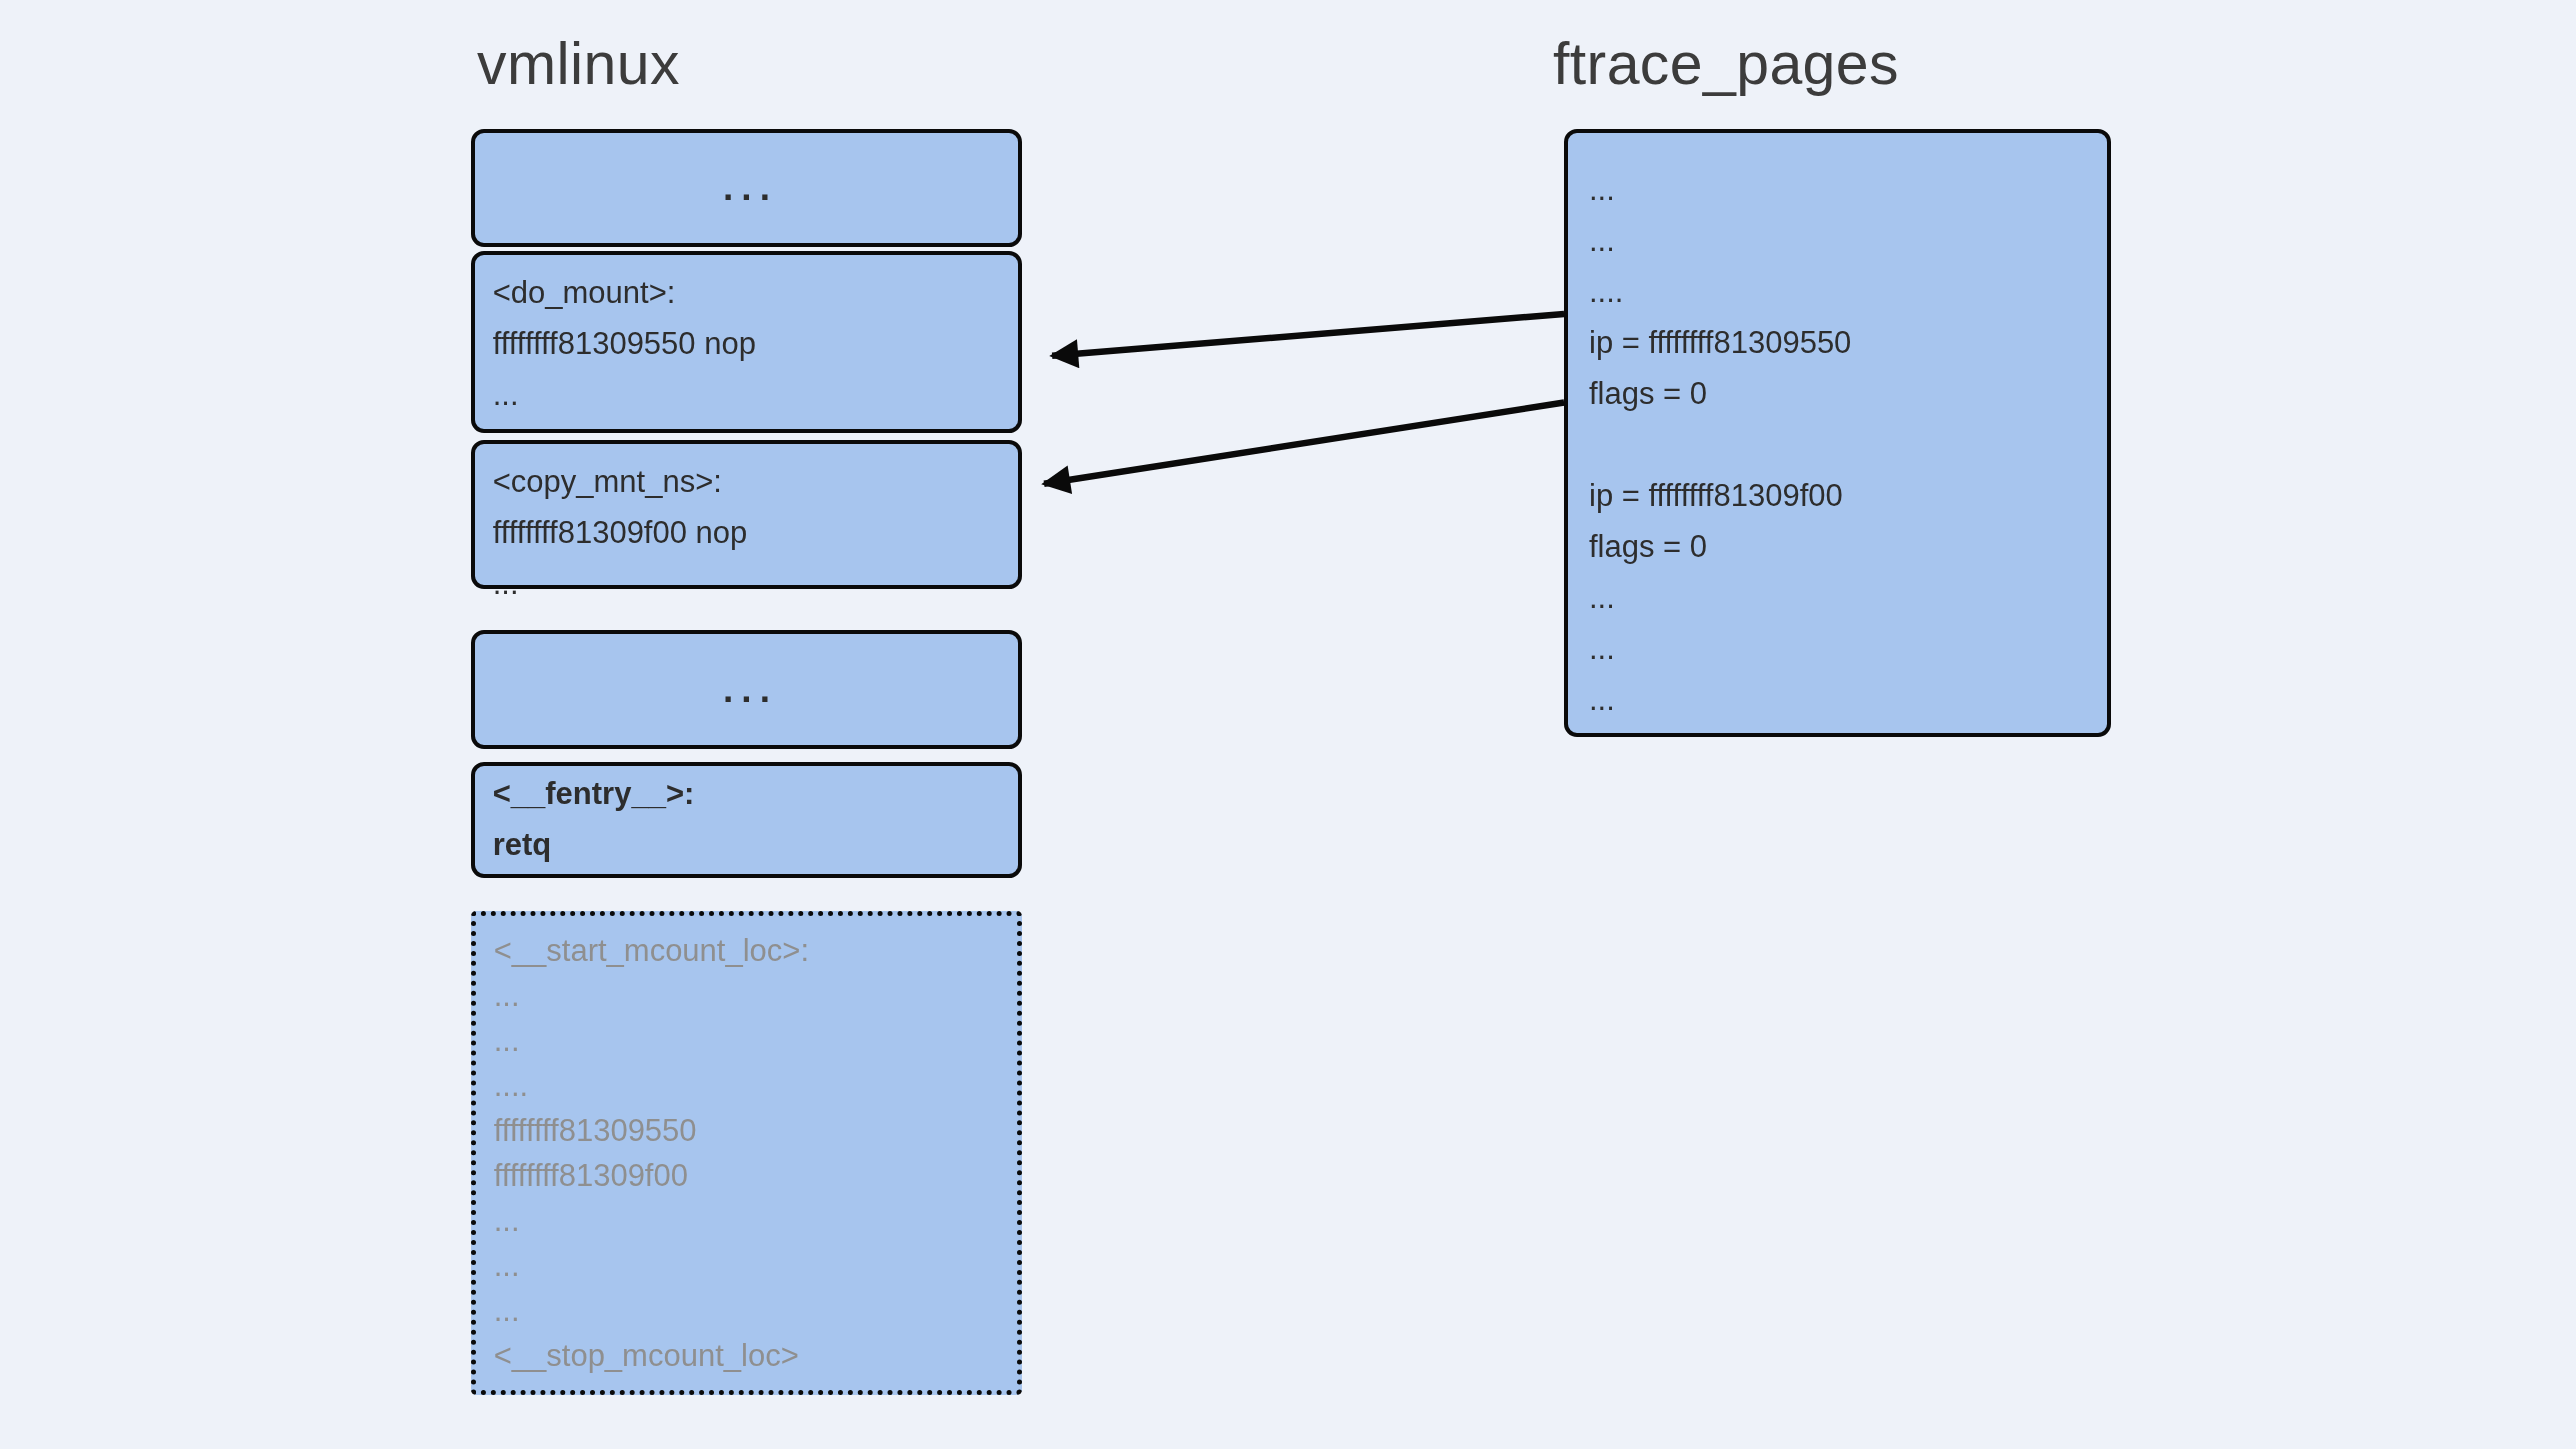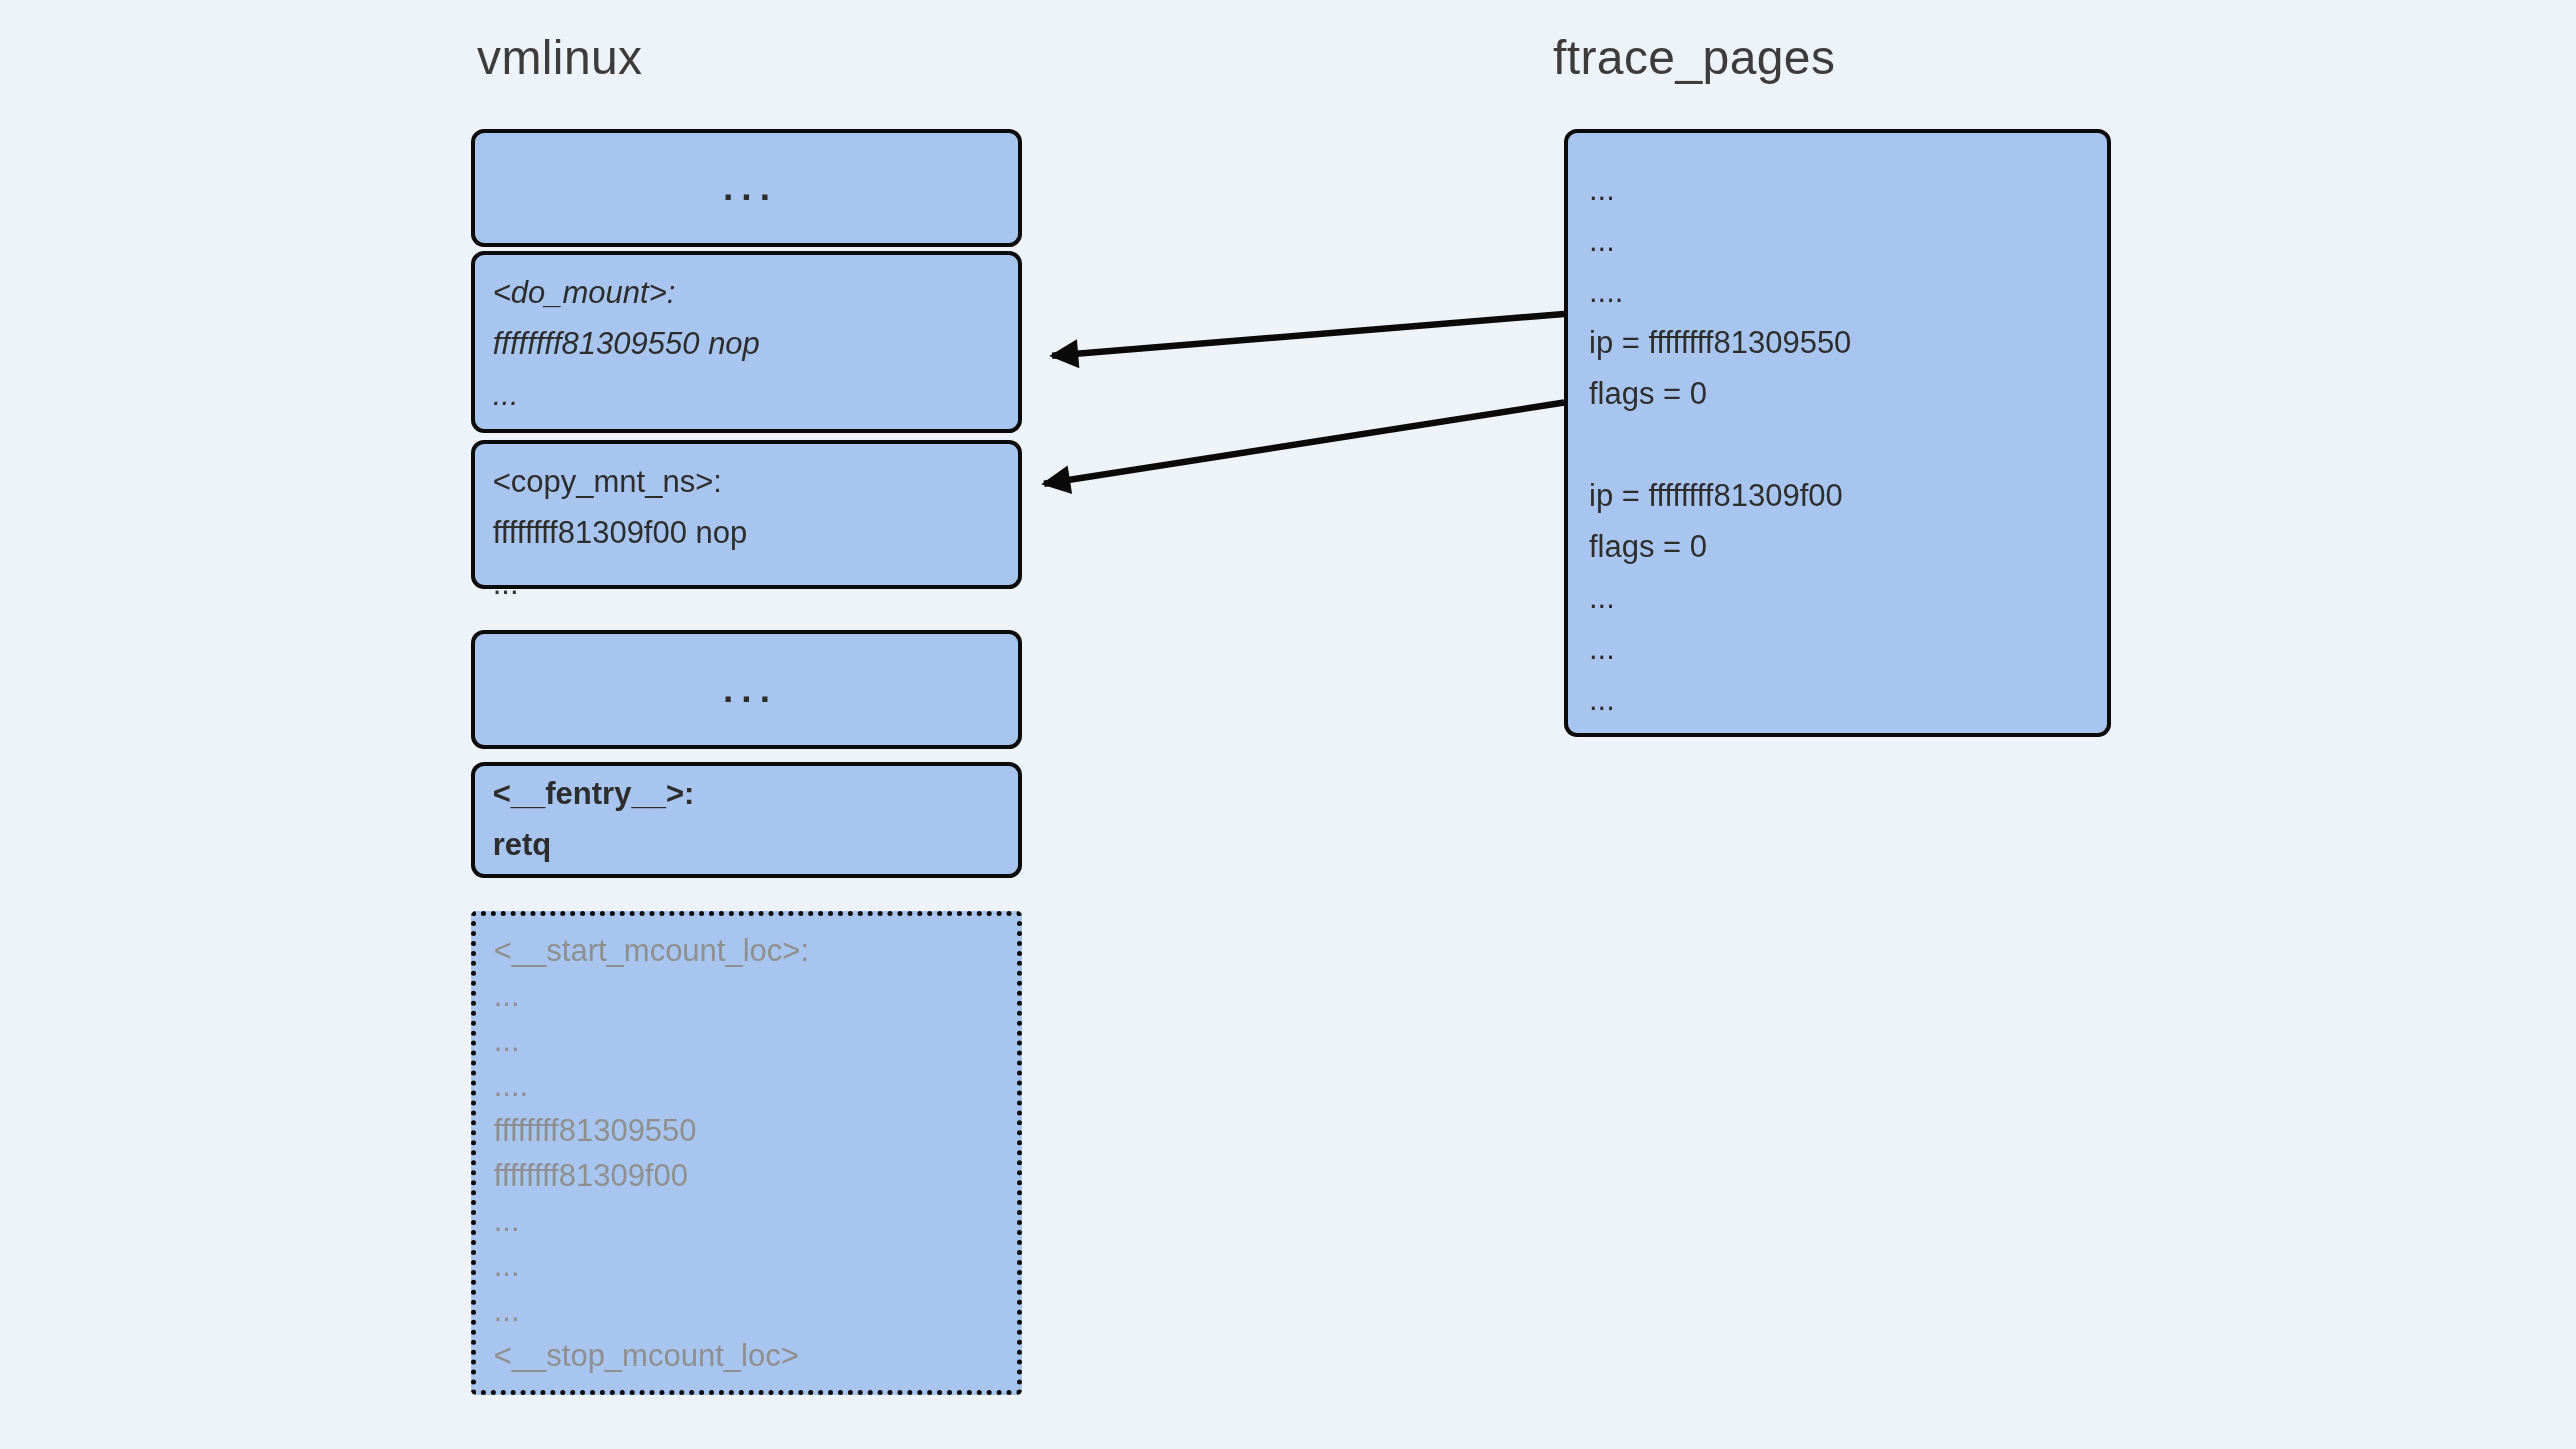--- a/index.html
+++ b/index.html
@@ -14,21 +14,21 @@
   html,body{margin:0;padding:0;}
   body{
     width:2576px;height:1449px;
     background:var(--background);
     font-family:"Liberation Sans","DejaVu Sans",sans-serif;
     position:relative;overflow:hidden;
   }
   .stage{position:absolute;inset:0;}
   .section-title{
     position:absolute;top:32px;
-    font-size:48px;line-height:1.1;
+    font-size:59px;line-height:1.1;
     color:var(--title-color);
     letter-spacing:0.4px;
     white-space:nowrap;
   }
   .title-vmlinux{left:477px;}
   .title-ftrace{left:1545px;margin-left:8px;}
 
   .box{
     position:absolute;box-sizing:border-box;
     left:471px;width:551px;
@@ -37,21 +37,21 @@
     border-radius:13px;
     color:var(--text-dark);
     font-size:31px;
     padding:12px 8px 0 17.7px;
   }
   .box .line{
     height:51px;display:flex;align-items:center;
     white-space:pre;
   }
   .box-1{top:129px;height:118px;}
-  .box-2{top:251px;height:182px;font-style:italic;}
+  .box-2{top:251px;height:182px;}
   .box-3{top:440px;height:149px;}
   .box-4{top:630px;height:119px;}
   .box-5{top:762px;height:116px;padding-top:2px;font-weight:bold;}
   .center-box{
     display:flex;flex-direction:column;justify-content:center;align-items:center;
     padding:0;
   }
   .center-box .line{
     height:auto;font-size:37px;font-weight:600;letter-spacing:8px;
     padding-left:8px;

